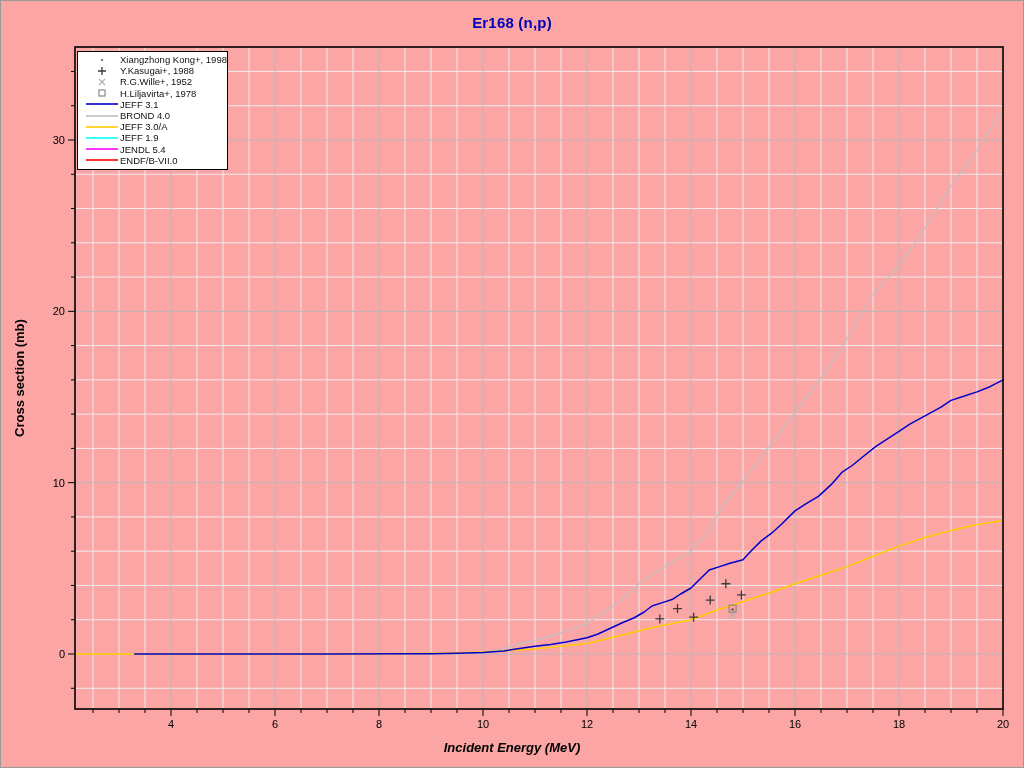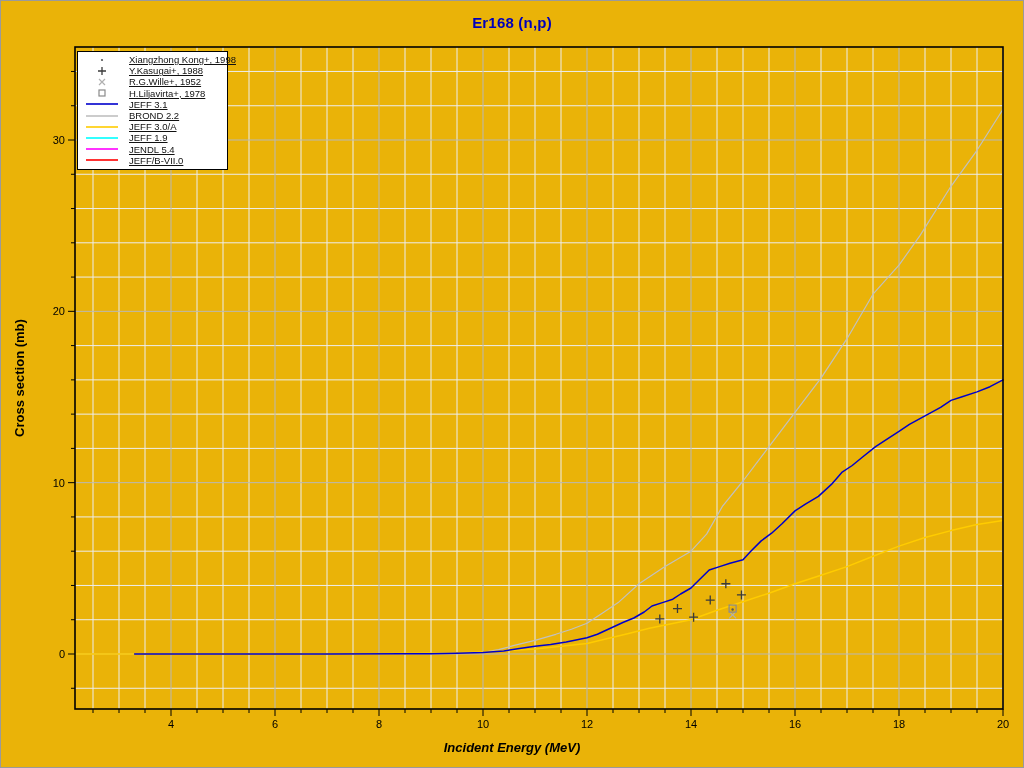--- a/index.html
+++ b/index.html
@@ -1,18 +1,18 @@
 <!DOCTYPE html>
 <html><head>
 <meta charset="utf-8">
 <style>
   html,body{margin:0;padding:0;background:#fff;}
   #figure{
     position:relative;width:1022px;height:766px;border:1px solid #9a9a9a;
-    background:#eab308;overflow:hidden;
+    background:#fca5a5;overflow:hidden;
     font-family:"Liberation Sans",sans-serif;
   }
   #plot-svg{position:absolute;left:0;top:0;}
   #chart-title{
     position:absolute;top:13px;left:0;width:100%;text-align:center;
     font-size:15px;font-weight:bold;color:#0000bb;letter-spacing:0.2px;
   }
   #x-axis-title{
     position:absolute;top:739px;left:0;width:100%;text-align:center;
     font-size:13px;font-weight:bold;color:#000;font-style:italic;
@@ -22,21 +22,21 @@
     transform:translate(-50%,-50%) rotate(-90deg);
     font-size:13px;font-weight:bold;color:#000;white-space:nowrap;
   }
   #legend{
     position:absolute;left:76px;top:50px;width:151px;
     border:1px solid #000;background:#fff;box-sizing:border-box;
     padding:2px 0 3px 0;z-index:5;
   }
   .legend-row{display:flex;align-items:center;height:11.2px;}
   .legend-swatch{width:36px;margin-left:6px;flex:0 0 36px;display:flex;justify-content:center;}
-  .legend-label{font-size:9.5px;color:#111;margin-left:9px;white-space:nowrap;text-decoration:underline;}
+  .legend-label{font-size:9.5px;color:#111;margin-left:0;white-space:nowrap;}
 </style>
 </head>
 <body>
 
 <div id="figure">
   <div id="chart-title">Er168 (n,p)</div>
   <svg id="plot-svg" width="1022" height="766" viewBox="0 0 1022 766">
       <line x1="92" y1="46" x2="92" y2="708" stroke="#ededed" stroke-width="1"></line>
       <line x1="118" y1="46" x2="118" y2="708" stroke="#ededed" stroke-width="1"></line>
       <line x1="144" y1="46" x2="144" y2="708" stroke="#ededed" stroke-width="1"></line>
@@ -214,21 +214,21 @@
           </svg>
         </span>
         <span class="legend-label">JEFF 3.1</span>
       </div>
       <div class="legend-row">
         <span class="legend-swatch">
           <svg width="36" height="10">
             <line x1="2" y1="5" x2="34" y2="5" stroke="#c0c0c0" stroke-width="1.6"></line>
           </svg>
         </span>
-        <span class="legend-label">BROND 2.2</span>
+        <span class="legend-label">BROND 4.0</span>
       </div>
       <div class="legend-row">
         <span class="legend-swatch">
           <svg width="36" height="10">
             <line x1="2" y1="5" x2="34" y2="5" stroke="#ffcc00" stroke-width="1.6"></line>
           </svg>
         </span>
         <span class="legend-label">JEFF 3.0/A</span>
       </div>
       <div class="legend-row">
@@ -246,18 +246,18 @@
           </svg>
         </span>
         <span class="legend-label">JENDL 5.4</span>
       </div>
       <div class="legend-row">
         <span class="legend-swatch">
           <svg width="36" height="10">
             <line x1="2" y1="5" x2="34" y2="5" stroke="#ff0000" stroke-width="1.6"></line>
           </svg>
         </span>
-        <span class="legend-label">JEFF/B-VII.0</span>
+        <span class="legend-label">ENDF/B-VII.0</span>
       </div>
     </div>
   <div id="x-axis-title">Incident Energy (MeV)</div>
   <div id="y-axis-title">Cross section (mb)</div>
 </div>
 
 </body></html>

